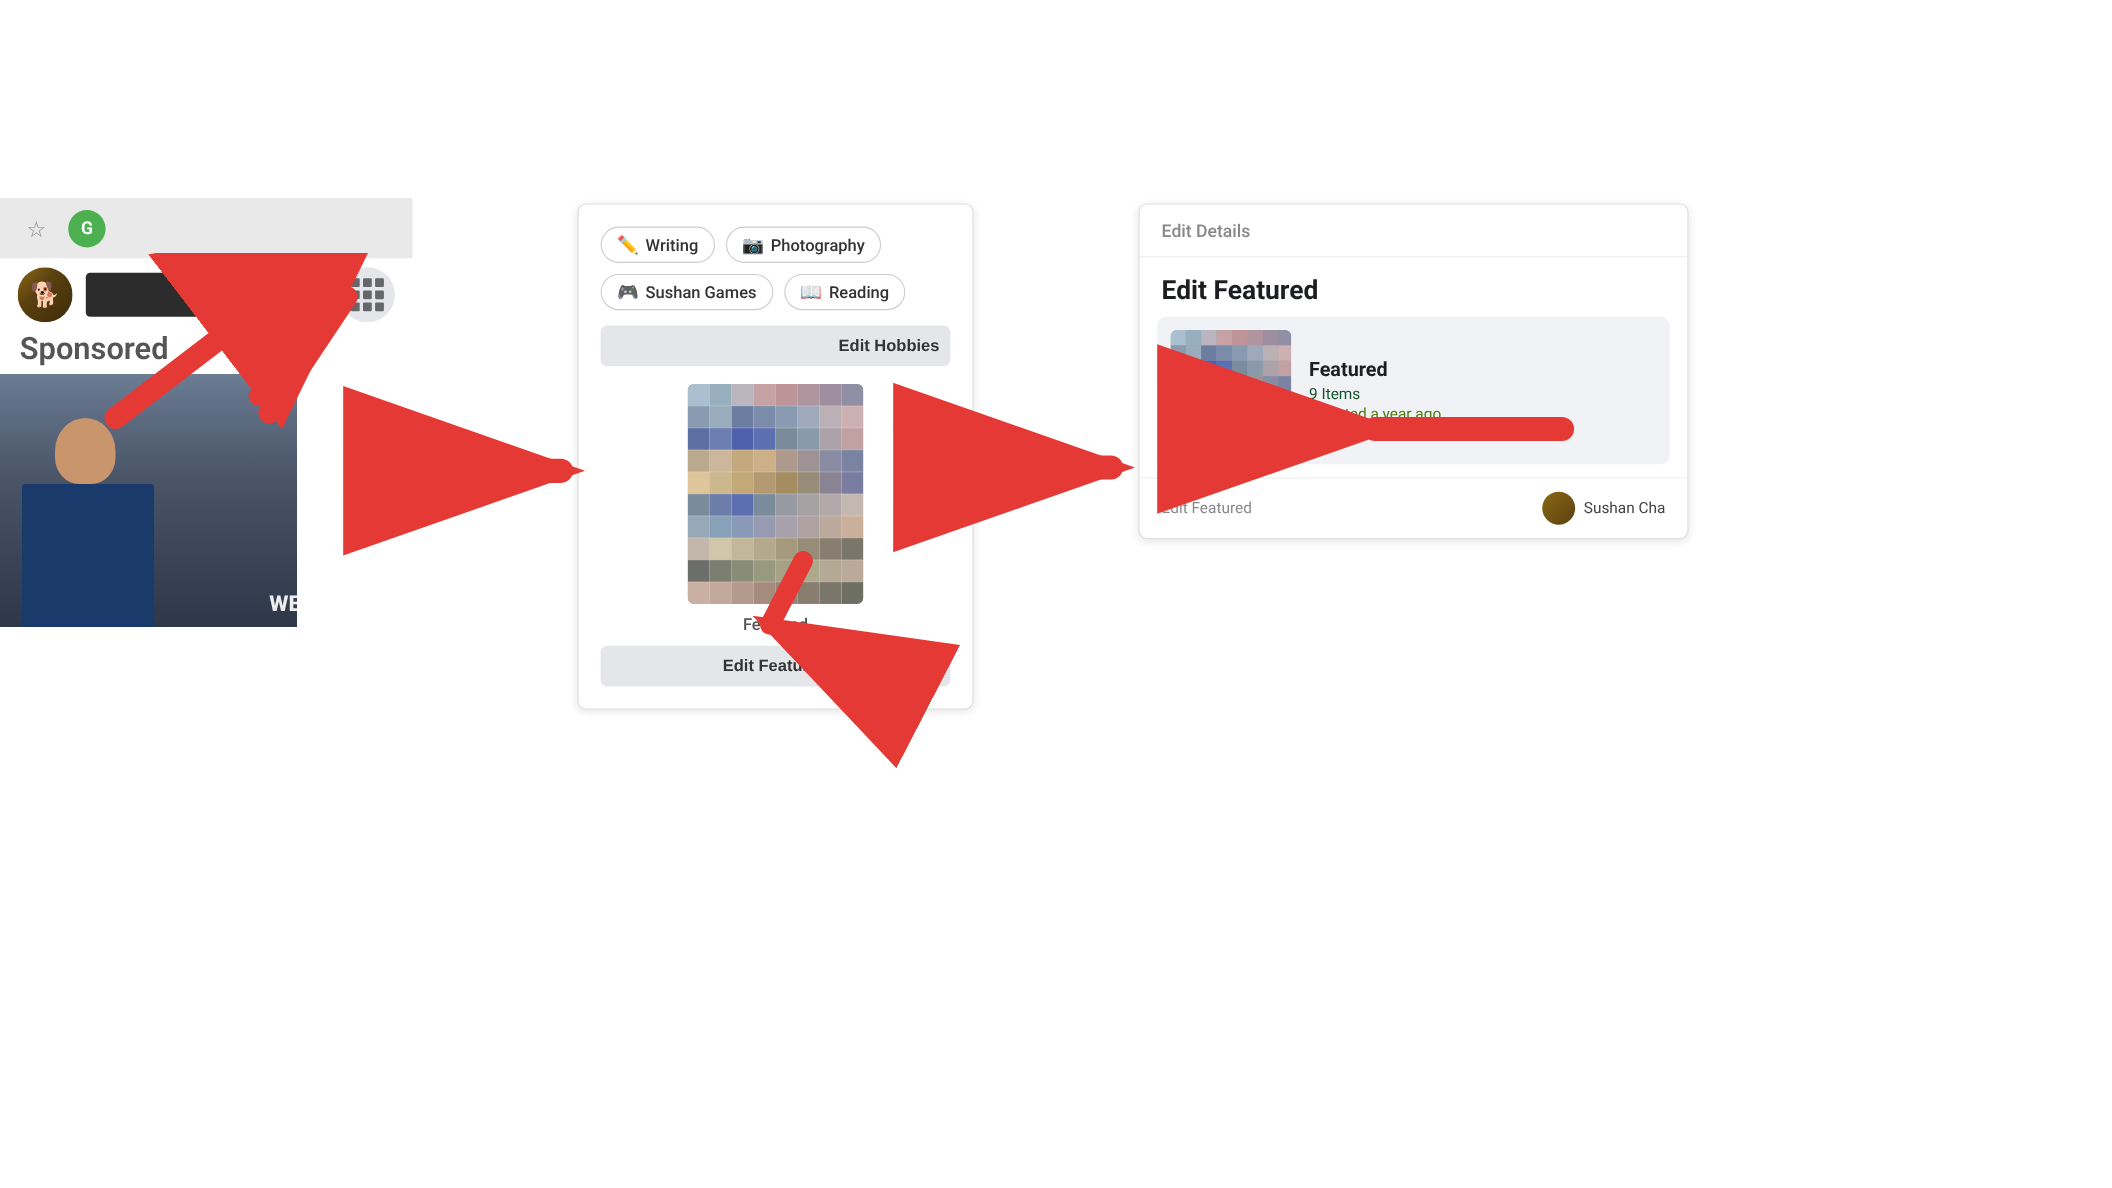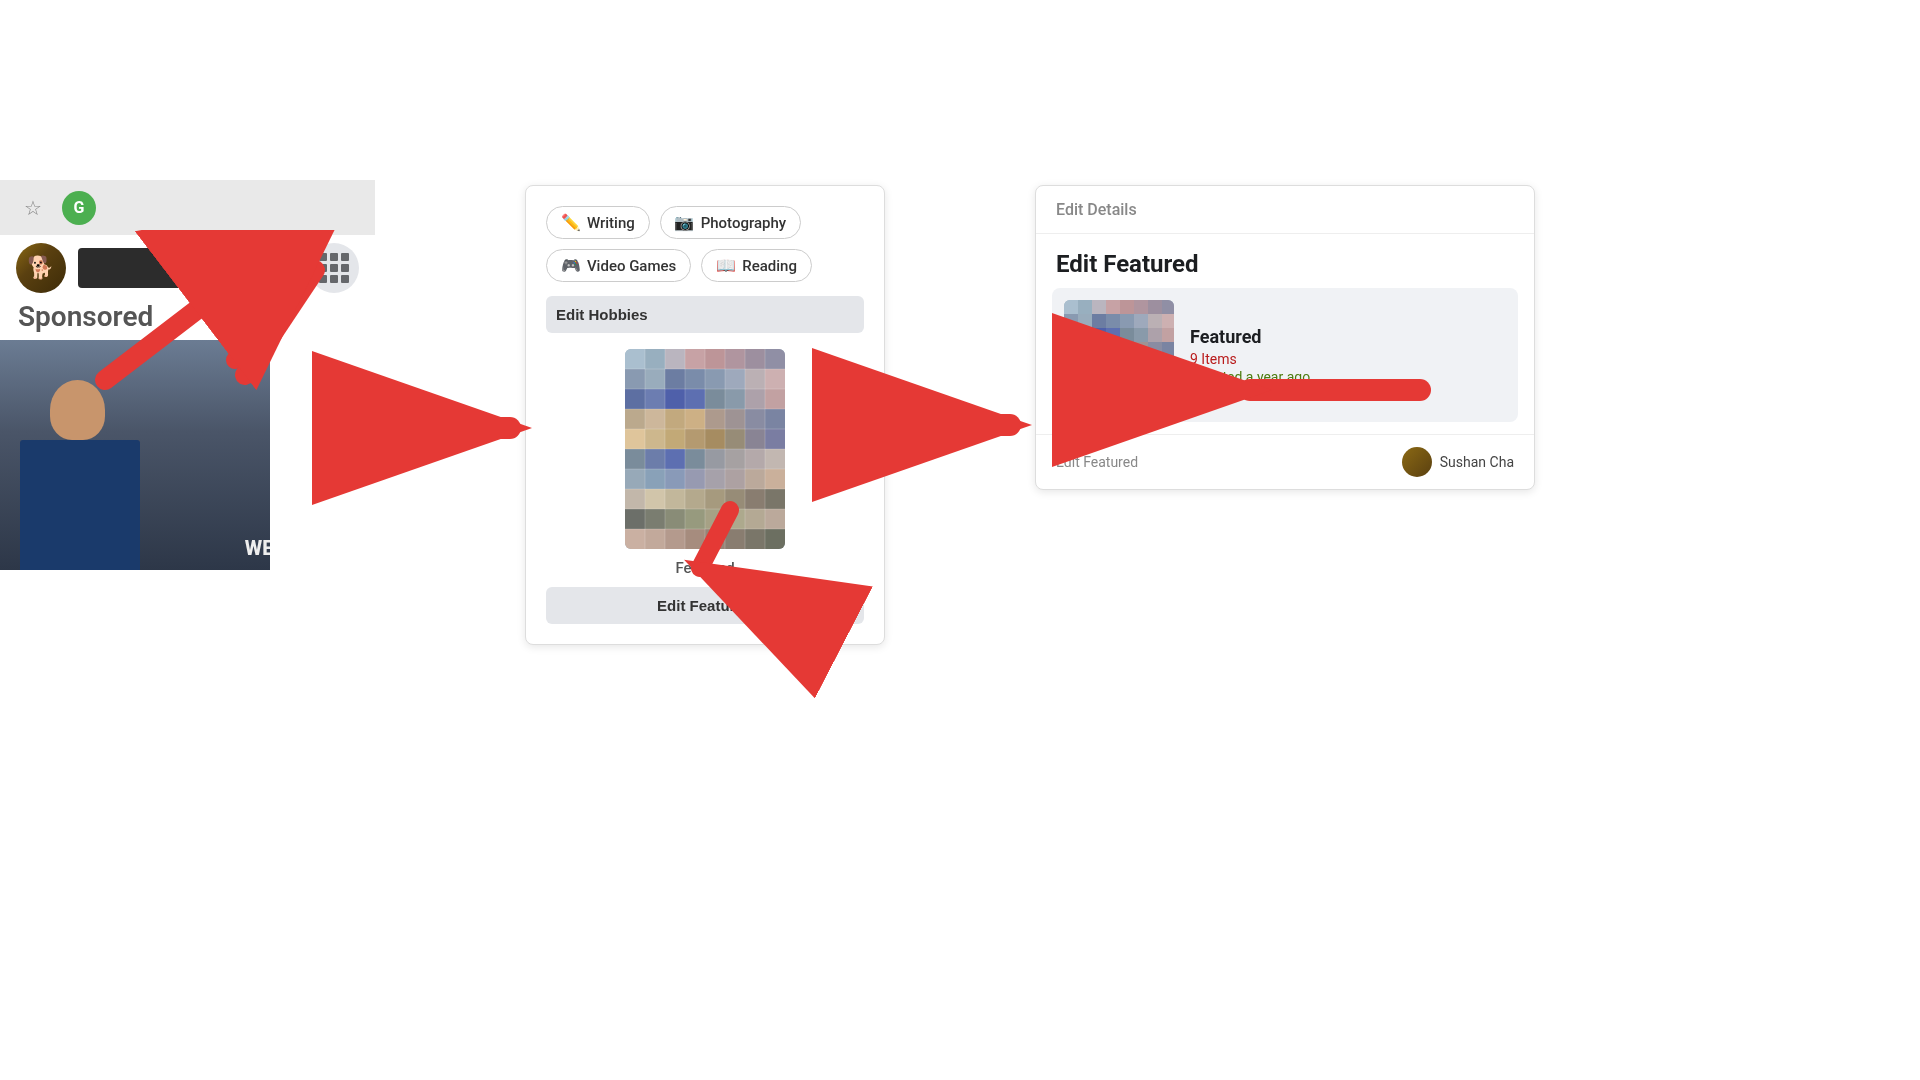--- a/index.html
+++ b/index.html
@@ -166,21 +166,21 @@
       width: 100%;
       padding: 10px;
       background: #e4e6ea;
       border: none;
       border-radius: 6px;
       font-size: 15px;
       font-weight: 600;
       color: #333;
       cursor: pointer;
       margin-bottom: 16px;
-      text-align: left;
+      text-align: right;
     }
 
     .featured-image-container {
       display: flex;
       flex-direction: column;
       align-items: center;
       gap: 10px;
       margin-bottom: 10px;
     }
 
@@ -263,21 +263,21 @@
 
     .featured-card-title {
       font-size: 18px;
       font-weight: 700;
       color: #1c1e21;
       margin-bottom: 4px;
     }
 
     .featured-card-items {
       font-size: 14px;
-      color: #b91c1c;
+      color: #14532d;
       margin-bottom: 2px;
     }
 
     .featured-card-updated {
       font-size: 14px;
       color: #4d7c0f;
     }
 
     .add-new-btn {
       width: calc(100% - 32px);
@@ -366,21 +366,21 @@
     <div class="hobby-tag">
       <span class="icon">✏️</span>
       <span>Writing</span>
     </div>
     <div class="hobby-tag">
       <span class="icon">📷</span>
       <span>Photography</span>
     </div>
     <div class="hobby-tag">
       <span class="icon">🎮</span>
-      <span>Video Games</span>
+      <span>Sushan Games</span>
     </div>
     <div class="hobby-tag">
       <span class="icon">📖</span>
       <span>Reading</span>
     </div>
   </div>
 
   <button class="edit-hobbies-btn">Edit Hobbies</button>
 
   <div class="featured-image-container">

